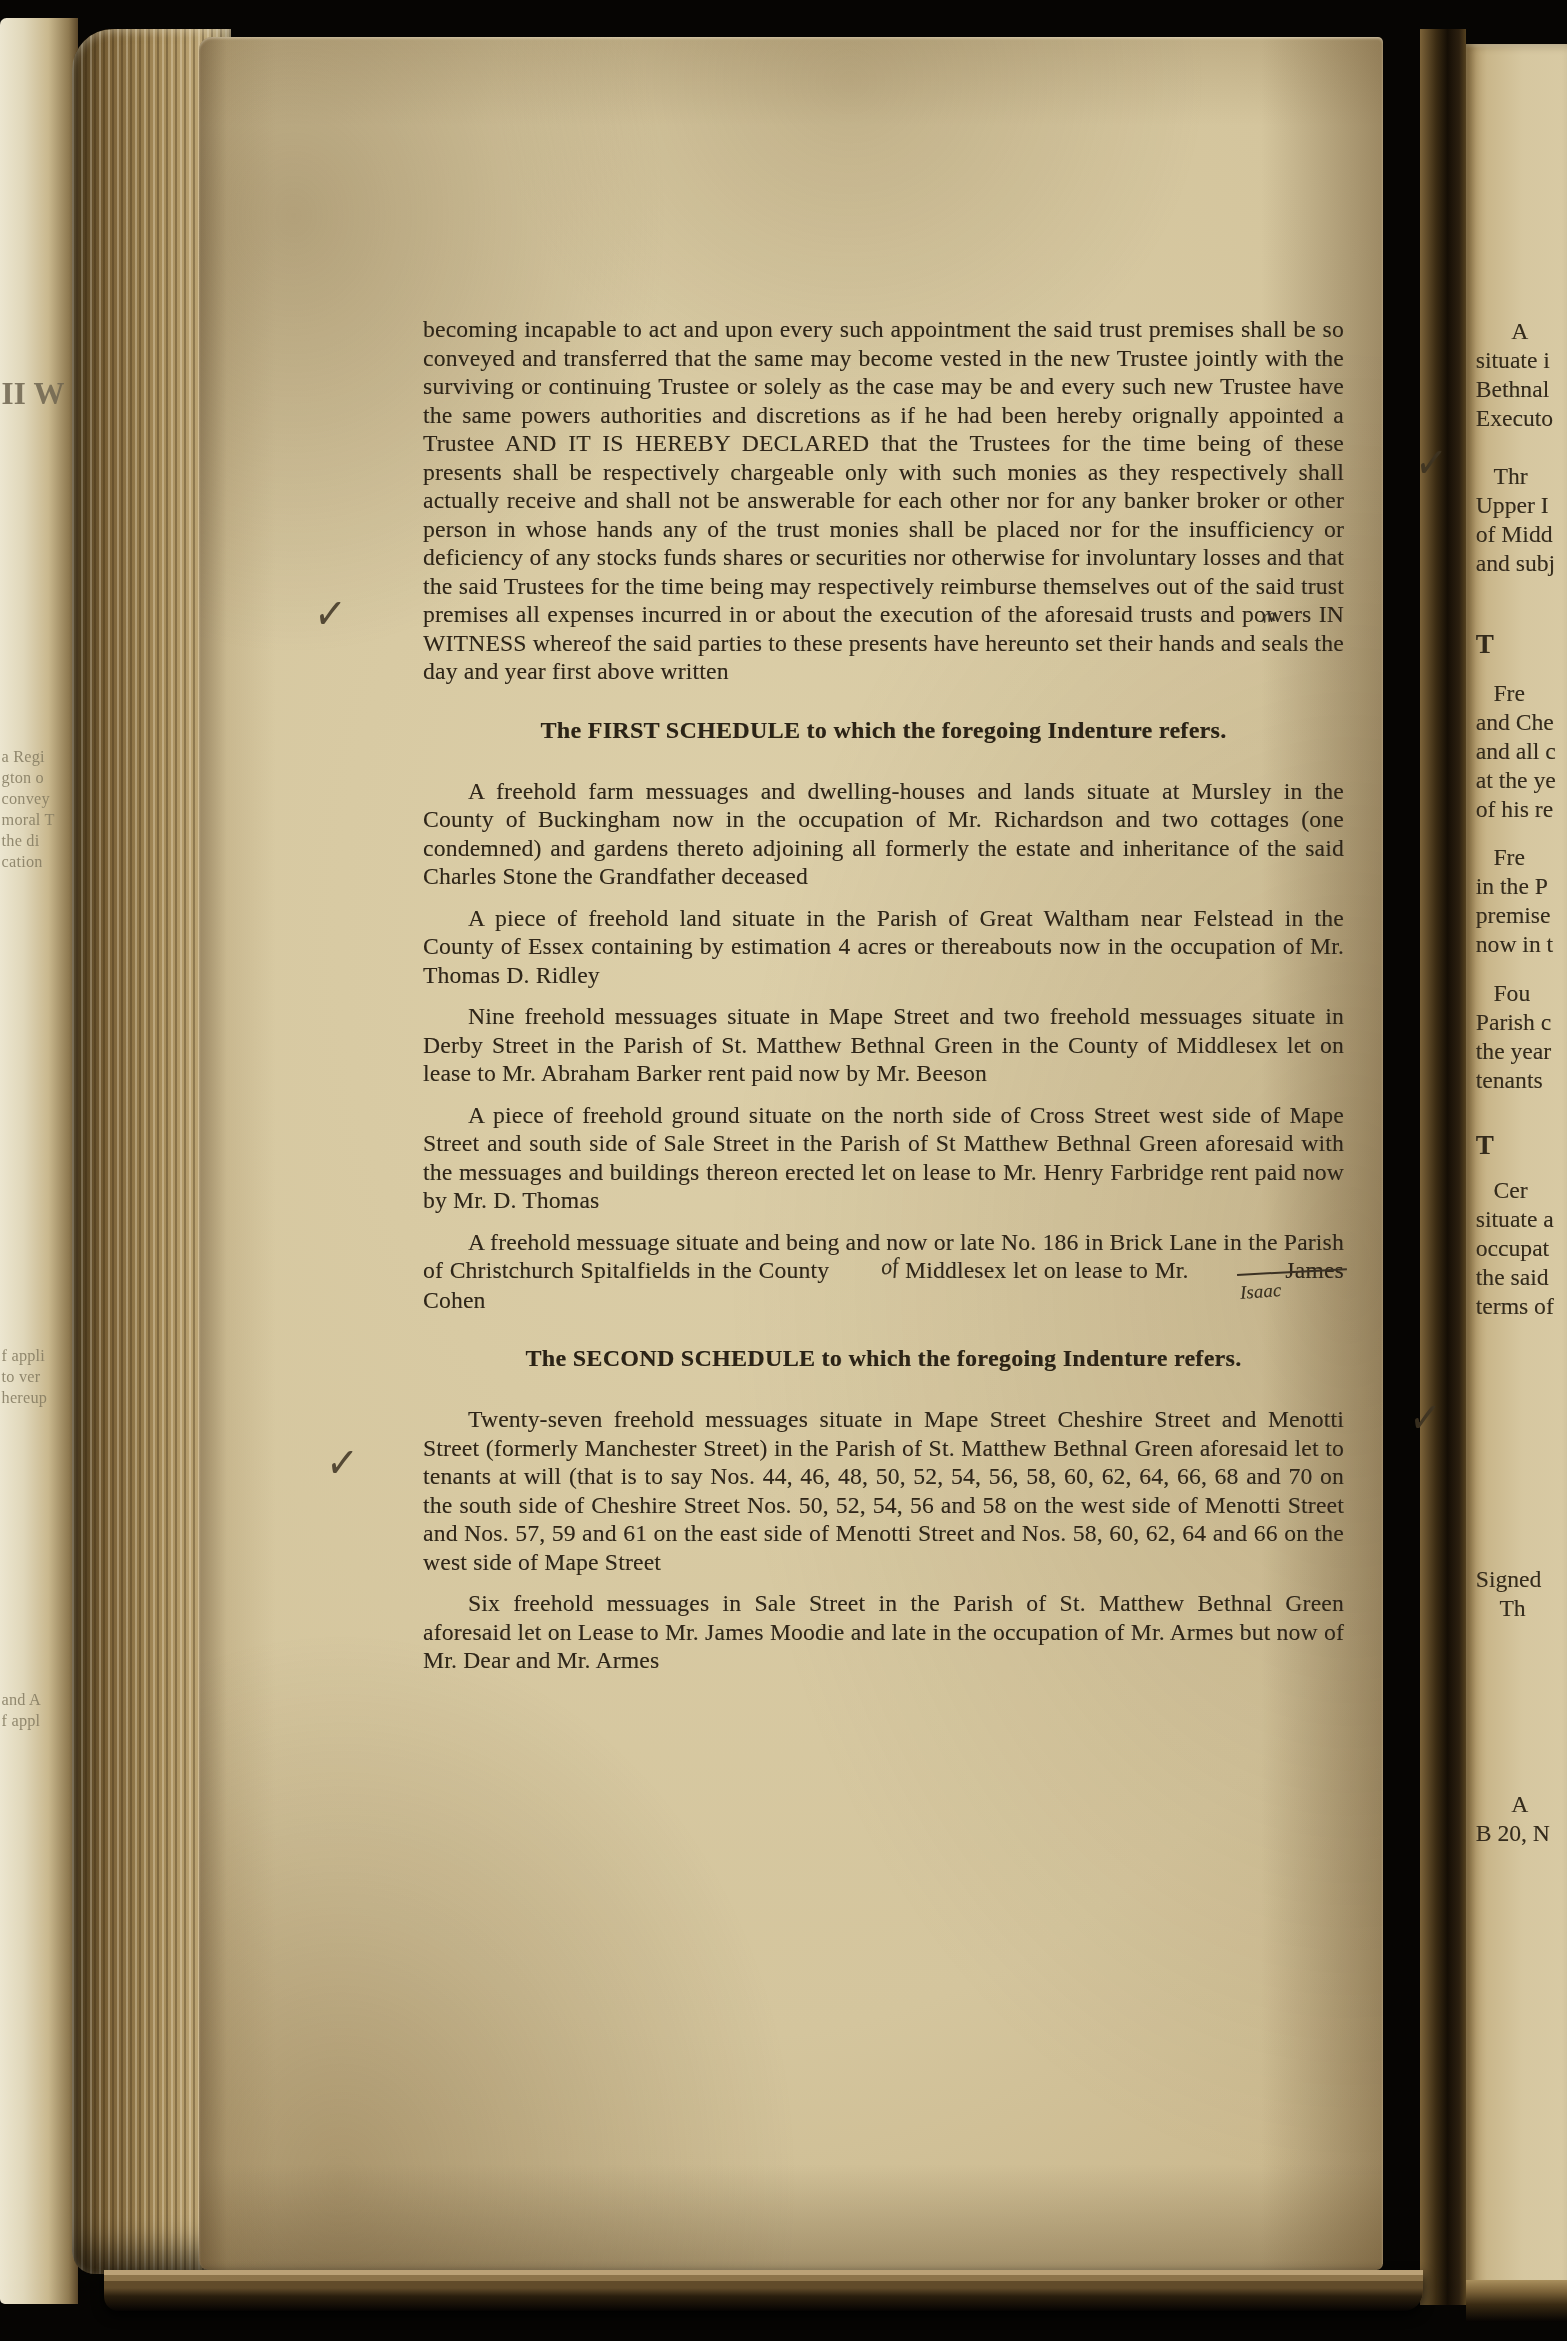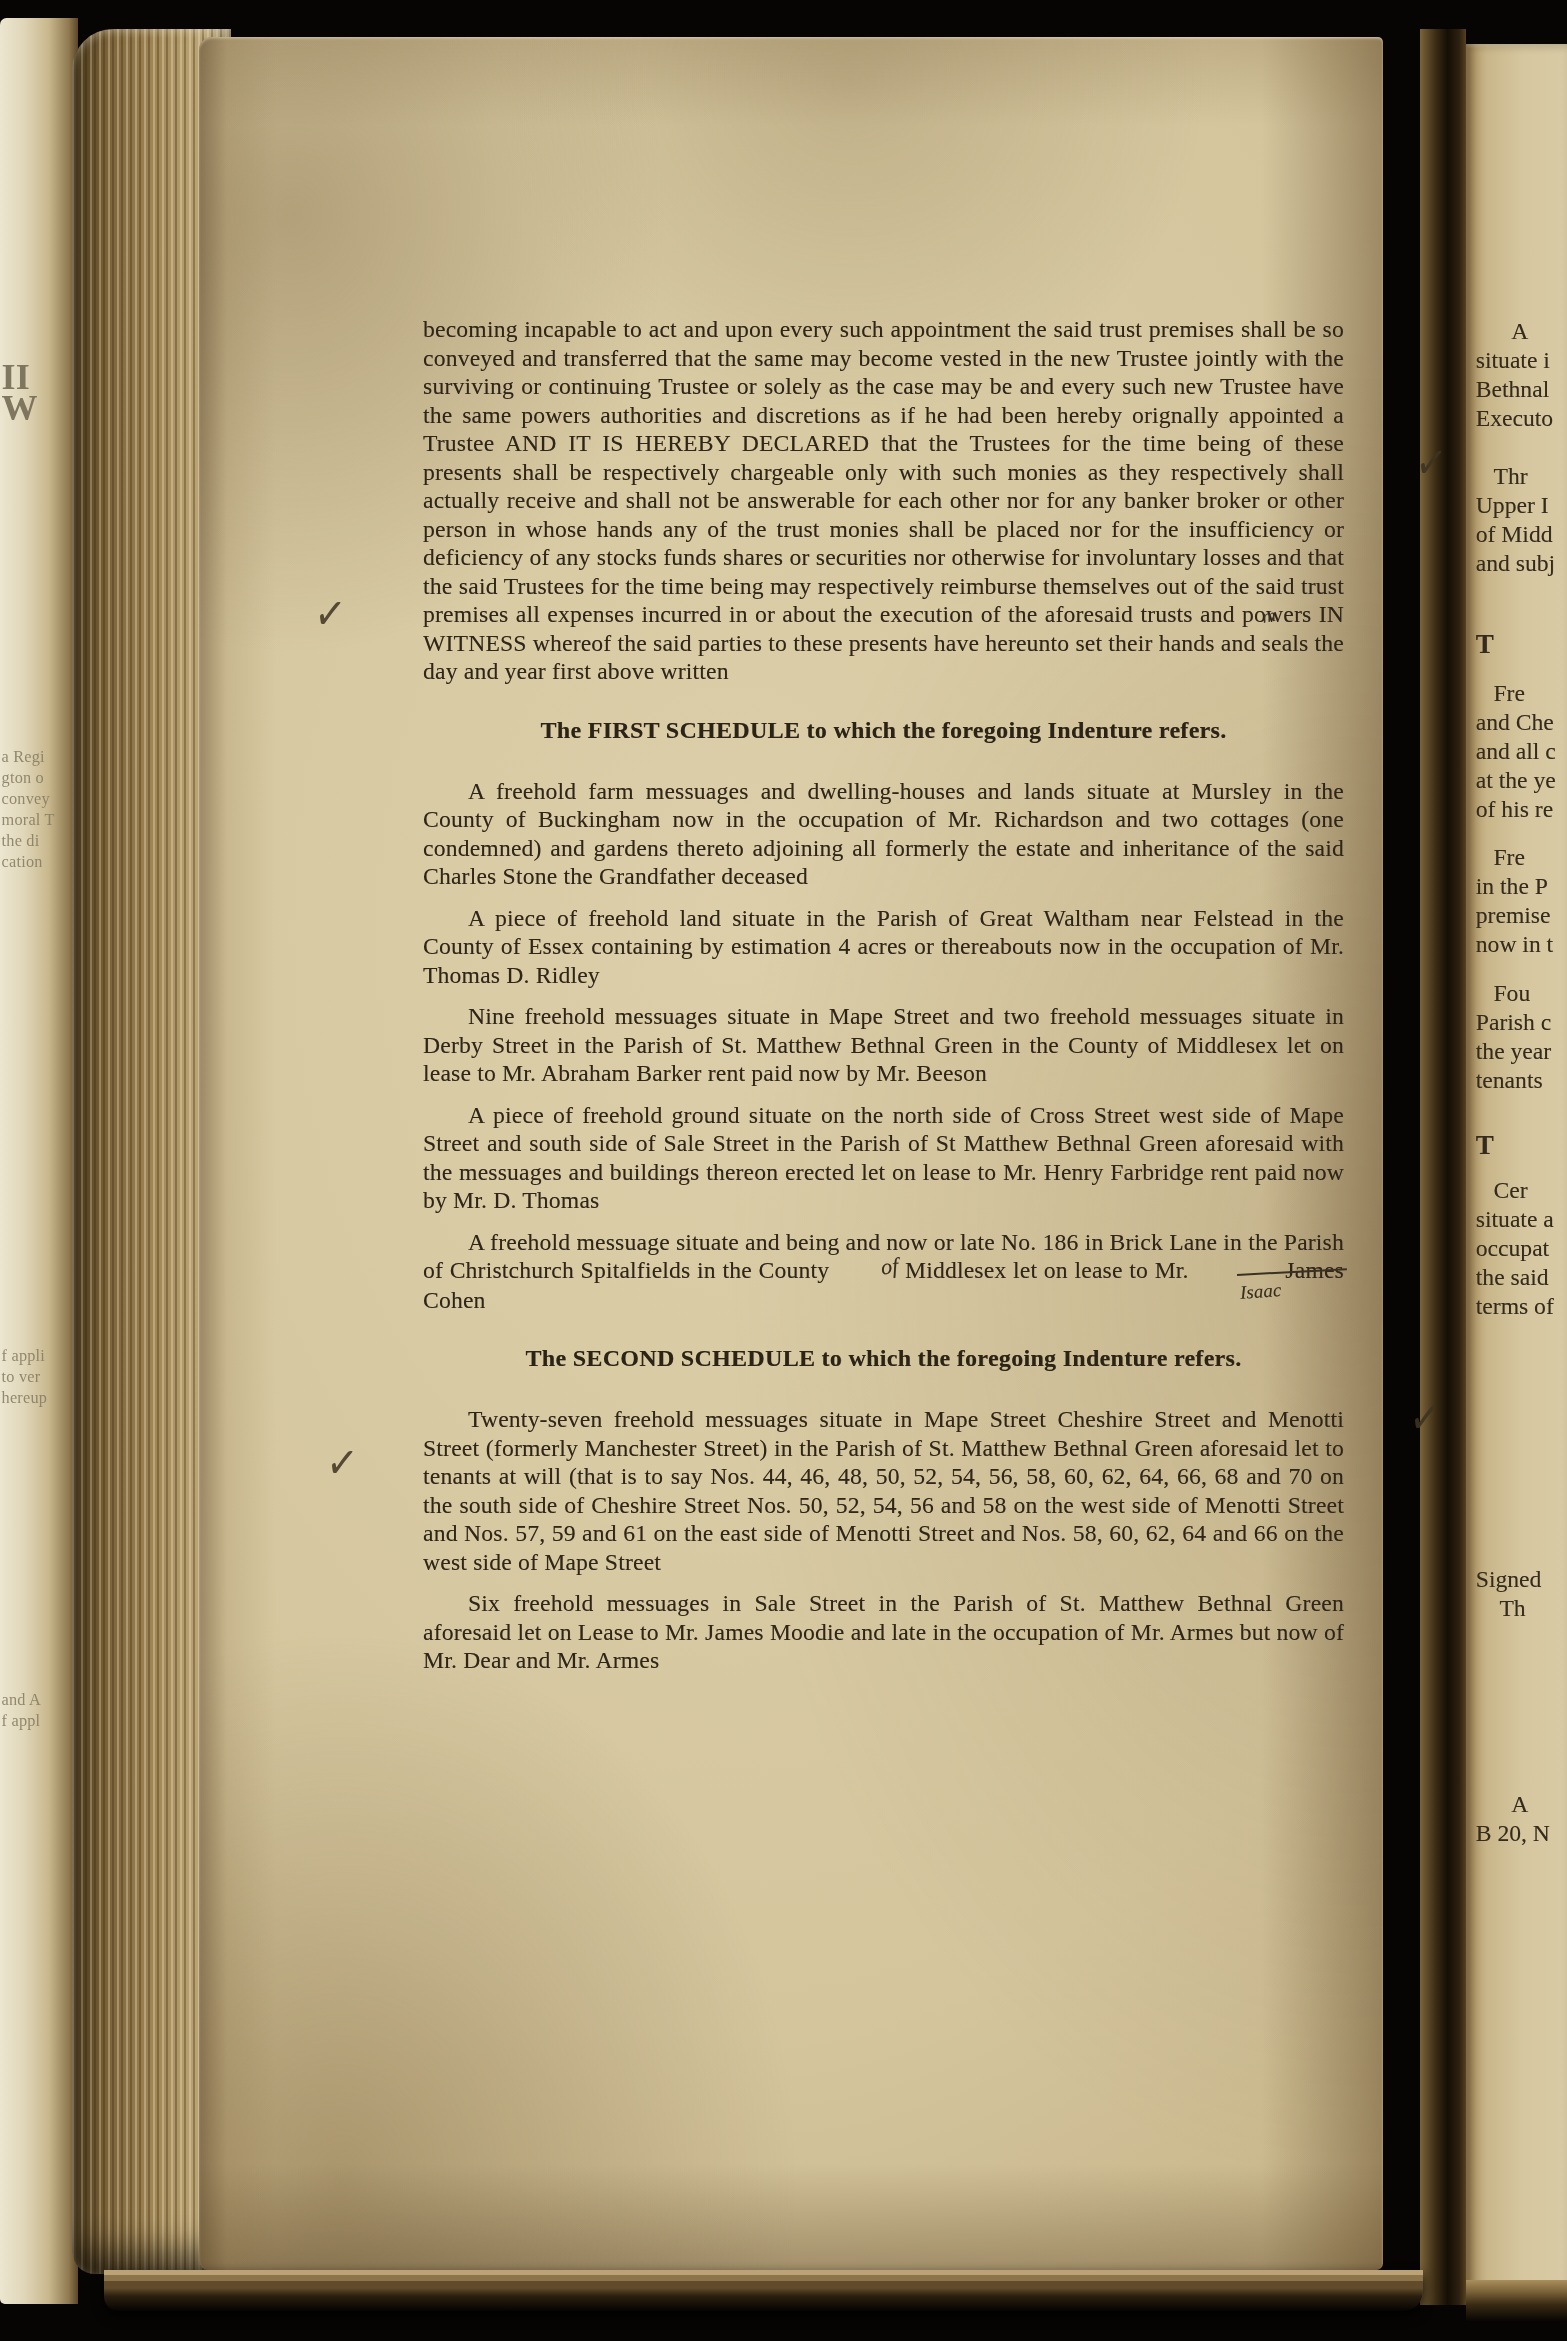--- a/index.html
+++ b/index.html
@@ -12,21 +12,21 @@
   .left-underpage {
     position:absolute; left:0; top:18px; width:78px; height:2286px;
     background:linear-gradient(90deg,#ece6d0 0%, #e0d7ba 30%, #c9b88e 62%, #8f7a51 88%, #5a4628 100%);
     border-radius:6.5px 0 0 4.9px;
   }
   .lu-frag {
     position:absolute; left:1.6px; width:73px;
     font-size:16.3px; line-height:21px; color:#837a60; white-space:pre-wrap;
     letter-spacing:0.2px; opacity:0.85;
   }
-  .lu-large { top:344px; font-size:36px; line-height:31px; color:#6f6550; font-weight:bold; }
+  .lu-large { top:360px; font-size:31px; line-height:31px; color:#6f6550; font-weight:bold; }
   .lu-g1 { top:728px; }
   .lu-g2 { top:1297px;margin-top:30px; }
   .lu-g3 { top:1671px; }
 
   
   .stack-band {
     position:absolute; left:72px; top:29px; width:159px; height:2245px;
     border-radius:41px 0 0 23px;
     background:
       repeating-linear-gradient(90deg,

